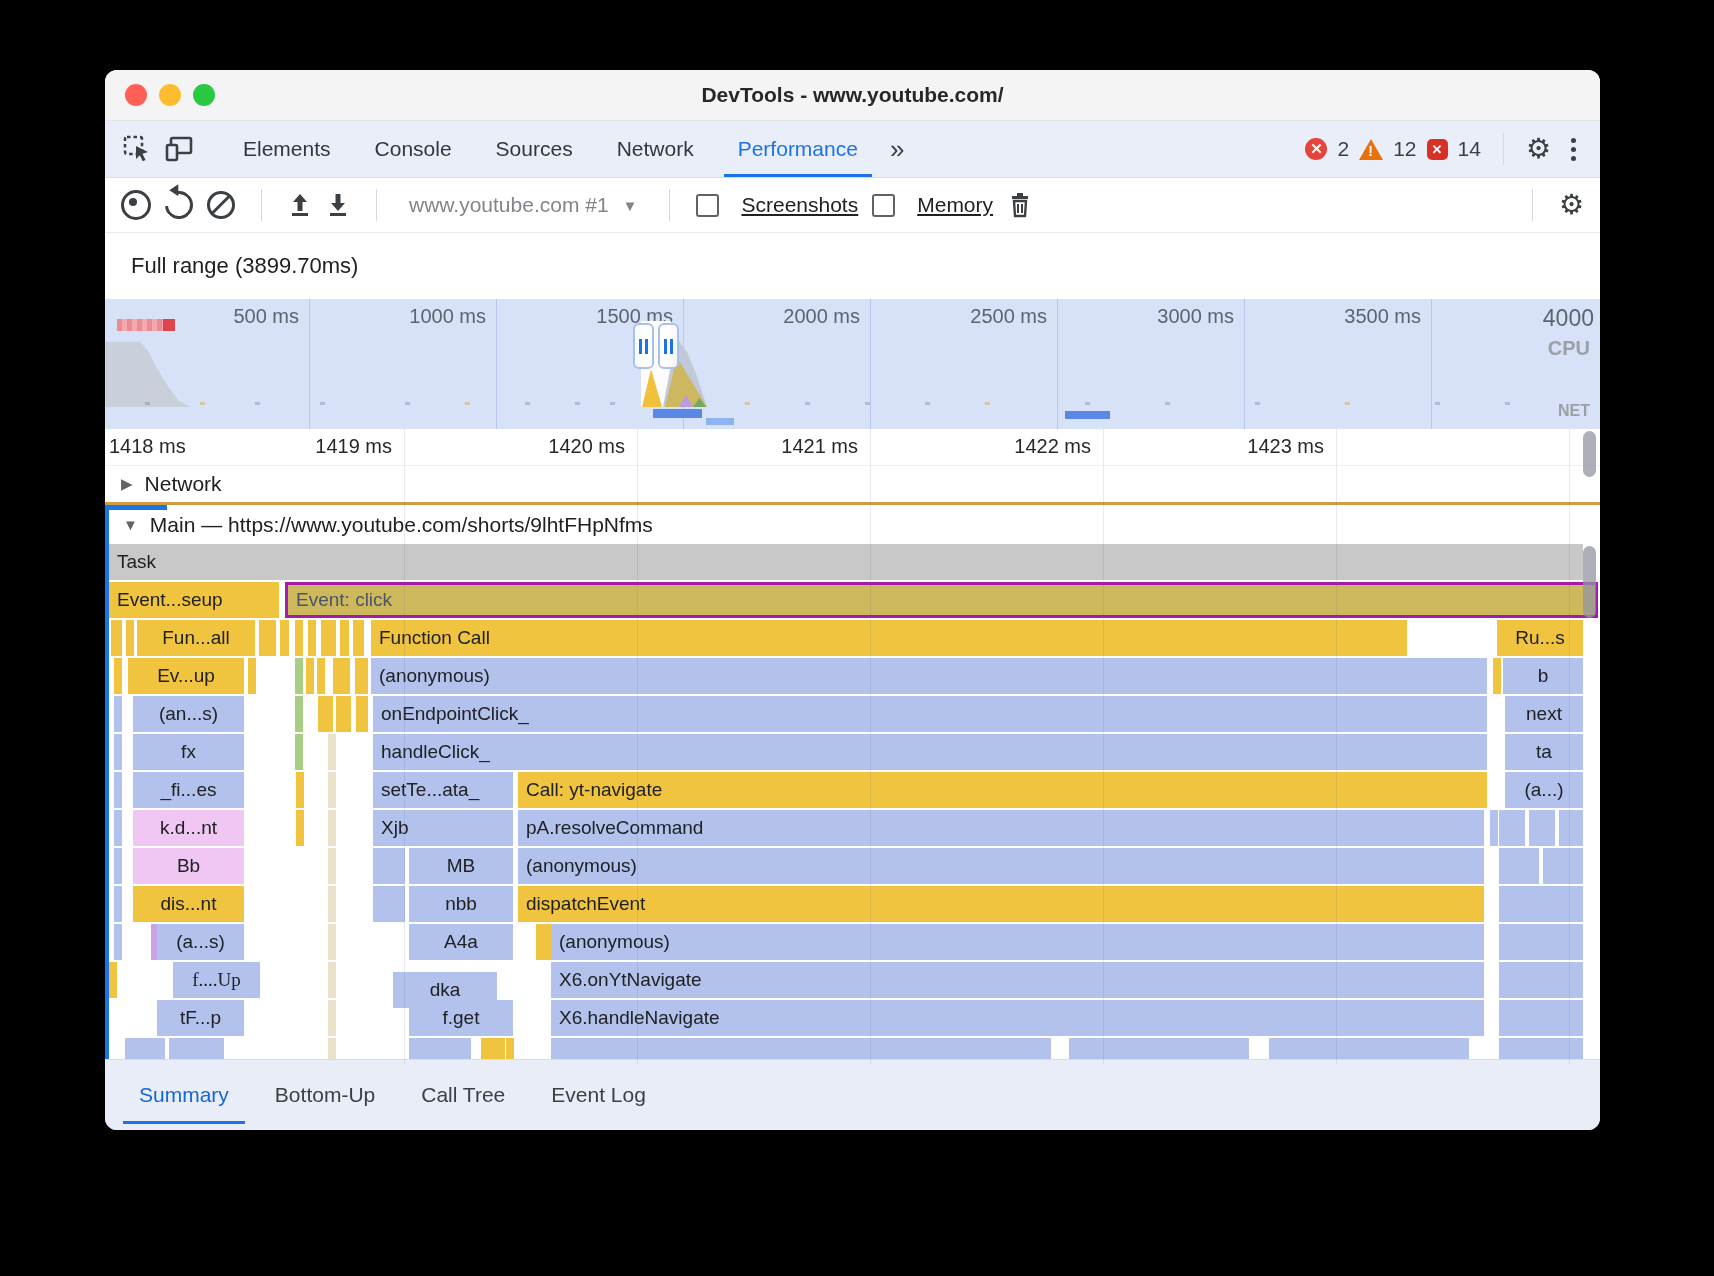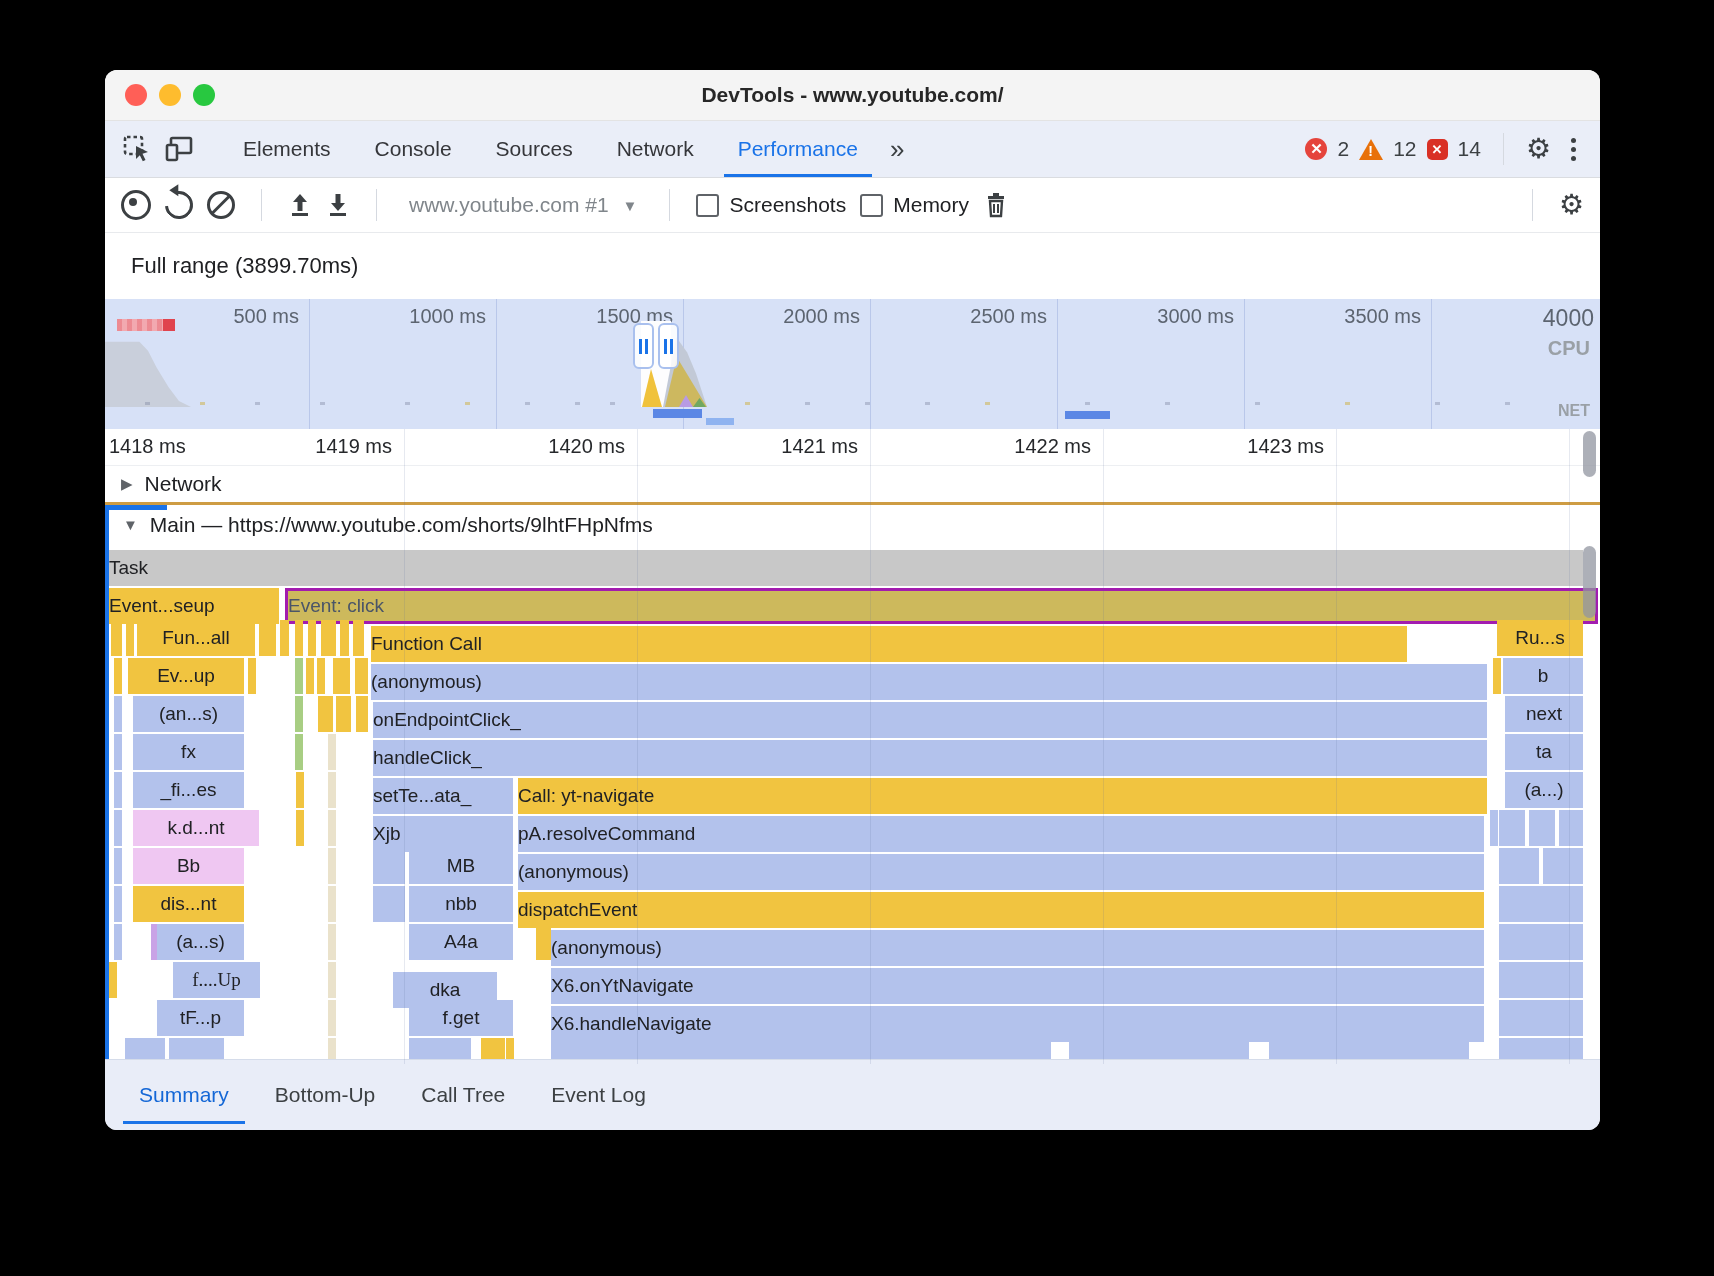--- a/index.html
+++ b/index.html
@@ -31,21 +31,21 @@
   
   .ptoolbar{height:54px;background:#fff;border-bottom:1px solid #E8EAED;display:flex;align-items:center;padding:0 16px;gap:14px;}
   .recbtn{width:24px;height:24px;border:3px solid #3C4043;border-radius:50%;position:relative;}
   .recbtn::after{content:"";position:absolute;left:5px;top:5px;width:8px;height:8px;border-radius:50%;background:#3C4043;}
   .reload{width:22px;height:22px;border:3px solid #3C4043;border-radius:50%;border-left-color:transparent;position:relative;transform:rotate(40deg);}
   .reload::after{content:"";position:absolute;left:-7px;top:-3px;border-top:6px solid transparent;border-bottom:6px solid transparent;border-right:9px solid #3C4043;transform:rotate(-40deg);}
   .block{width:22px;height:22px;border:3px solid #3C4043;border-radius:50%;position:relative;}
   .block::after{content:"";position:absolute;left:-1px;top:9px;width:24px;height:3px;background:#3C4043;transform:rotate(-45deg);}
   .selectbox{display:flex;align-items:center;gap:14px;font-size:21px;color:#80868B;padding:0 6px;}
   .selectbox .car{font-size:15px;color:#80868B;}
-  .chk{display:flex;align-items:center;gap:10px;font-size:21px;color:#202124;}
+  .chk{display:flex;align-items:center;gap:22px;font-size:21px;color:#202124;text-decoration:underline;}
   .chk .box{width:19px;height:19px;border:2px solid #5F6368;border-radius:3px;background:#fff;}
   .spacer{flex:1;}
   
   .fullrange{height:66px;background:#fff;display:flex;align-items:center;padding-left:26px;font-size:22px;color:#202124;}
   
   .overview{position:relative;height:130px;background:#D7E1F7;overflow:hidden;}
   .ovline{position:absolute;top:0;bottom:0;width:1px;background:#B9C7EA;}
   .ovtick{position:absolute;top:6px;width:160px;text-align:right;font-size:20px;color:#5C6470;}
   .ovend{position:absolute;right:6px;top:6px;font-size:23px;color:#5C6470;}
   .ovcpu{position:absolute;right:10px;top:38px;font-size:20px;font-weight:bold;color:#9AA0A6;}
@@ -72,21 +72,21 @@
   .gline{position:absolute;top:0;bottom:0;width:1px;background:rgba(90,110,155,.15);}
   .netrow{height:36px;background:#fff;display:flex;align-items:center;padding-left:16px;gap:12px;font-size:21px;color:#202124;}
   .netrow .tri{font-size:15px;color:#5F6368;}
   .hdivider{height:3px;background:#CE9C43;}
   .mainhdr{height:39px;background:#fff;display:flex;align-items:center;padding-left:14px;gap:12px;font-size:21px;color:#202124;border-left:4px solid #1A73E8;position:relative;}
   .mainhdr .tri{font-size:15px;color:#5F6368;}
   .bluecorner{position:absolute;left:-4px;top:0;width:62px;height:5px;background:#1A73E8;}
   .flame{position:relative;height:520px;border-left:4px solid #1A73E8;overflow:hidden;background:#fff;}
   .frow{position:absolute;left:0;right:0;height:36px;}
   .fbar{position:absolute;top:0;height:36px;font-size:19px;color:#202124;white-space:nowrap;overflow:hidden;display:flex;align-items:center;box-sizing:border-box;}
-  .fbar.left{margin-top:6px;}
+  .fbar.left{padding-left:8px;}
   .fbar.center{justify-content:center;padding:0 4px;}
   .fbar.selbar{border:3px solid #a21caf;color:#4A5568;}
   .thumb{position:absolute;width:13px;border-radius:7px;background:rgba(145,150,160,.75);z-index:9;}
   
   .bottombar{position:absolute;left:0;right:0;bottom:0;height:70px;background:#E9EDF8;border-top:1px solid #D5DCEA;display:flex;align-items:center;padding-left:18px;}
   .btab{font-size:21px;color:#3C4043;padding:0 16px;margin-right:14px;height:70px;line-height:70px;position:relative;white-space:nowrap;}
   .btab.selected{color:#1467D6;}
   .btab.selected::after{content:"";position:absolute;left:0px;right:0px;bottom:6px;height:3px;background:#1A73E8;}
   svg{display:block;}
 </style>
@@ -334,21 +334,21 @@
           <div class="fbar center" style="left: 5px; width: 5px; background: rgb(179, 194, 236);"></div>
           <div class="fbar center" style="left: 24px; width: 111px; background: rgb(179, 194, 236);">_fi...es</div>
           <div class="fbar center" style="left: 187px; width: 4px; background: rgb(241, 196, 64);"></div>
           <div class="fbar center" style="left: 219px; width: 6px; background: rgb(234, 226, 203);"></div>
           <div class="fbar left" style="left: 264px; width: 140px; background: rgb(179, 194, 236);">setTe...ata_</div>
           <div class="fbar left" style="left: 409px; width: 969px; background: rgb(241, 196, 64);">Call: yt-navigate</div>
           <div class="fbar center" style="left: 1396px; width: 78px; background: rgb(179, 194, 236);">(a...)</div>
         </div>
         <div class="frow" style="top: 266px;">
           <div class="fbar center" style="left: 5px; width: 5px; background: rgb(179, 194, 236);"></div>
-          <div class="fbar center" style="left: 24px; width: 126px; background: rgb(239, 199, 242);">k.d...nt</div>
+          <div class="fbar center" style="left: 24px; width: 111px; background: rgb(239, 199, 242);">k.d...nt</div>
           <div class="fbar center" style="left: 187px; width: 2px; background: rgb(241, 196, 64);"></div>
           <div class="fbar center" style="left: 219px; width: 6px; background: rgb(234, 226, 203);"></div>
           <div class="fbar left" style="left: 264px; width: 140px; background: rgb(179, 194, 236);">Xjb</div>
           <div class="fbar left" style="left: 409px; width: 966px; background: rgb(179, 194, 236);">pA.resolveCommand</div>
           <div class="fbar center" style="left: 1381px; width: 5px; background: rgb(179, 194, 236);"></div>
           <div class="fbar center" style="left: 1390px; width: 26px; background: rgb(179, 194, 236);"></div>
           <div class="fbar center" style="left: 1420px; width: 26px; background: rgb(179, 194, 236);"></div>
           <div class="fbar center" style="left: 1450px; width: 24px; background: rgb(179, 194, 236);"></div>
         </div>
         <div class="frow" style="top: 304px;">

